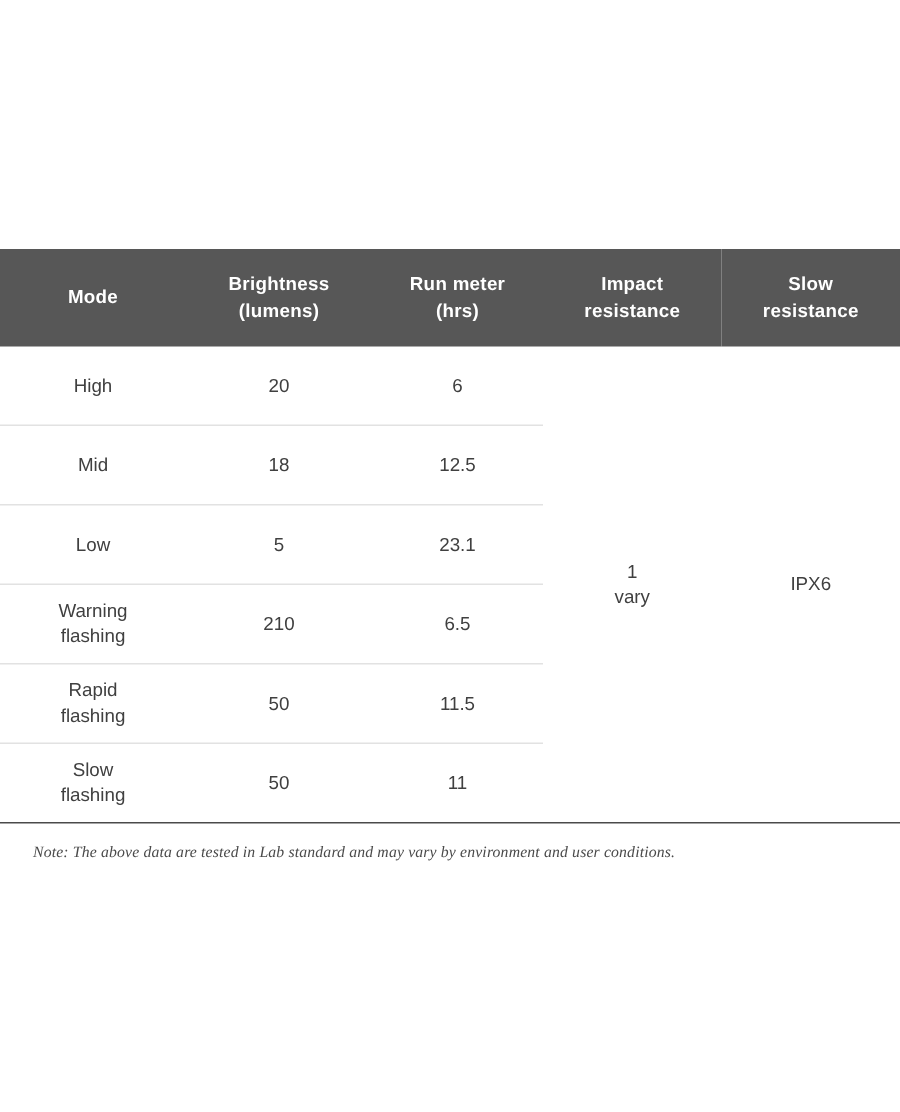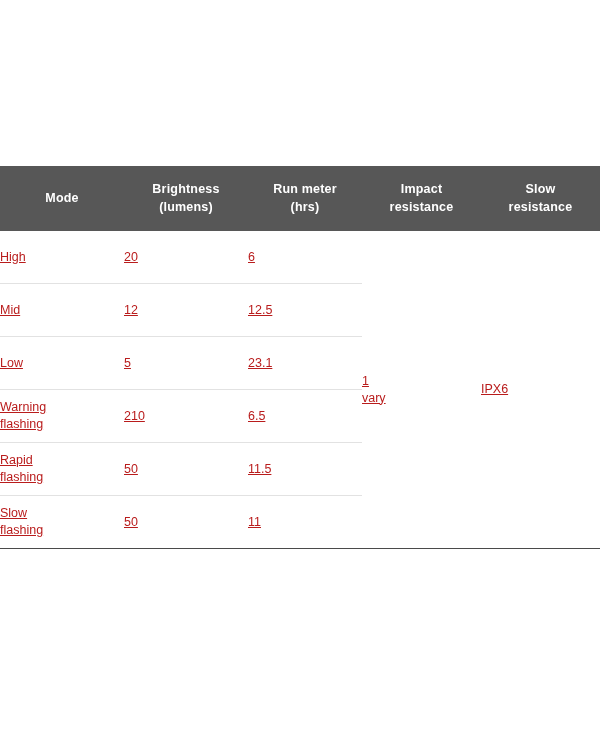--- a/index.html
+++ b/index.html
@@ -46,27 +46,27 @@
     display: block;
   }
   col.c-mode { width: 124px; }
   col.c-bright { width: 124px; }
   col.c-run { width: 114px; }
   col.c-impact { width: 119px; }
   col.c-water { width: 119px; }
 
   table.spec tbody td {
     font-size: 12.5px;
-    color: #b91c1c;
+    color: #404040;
+    text-align: center;
     vertical-align: middle;
     padding: 0;
     height: 52px;
     line-height: 1.35;
     border-bottom: 1px solid #e2e2e2;
-    text-decoration: underline;
   }
   table.spec tbody tr:last-child td {
     border-bottom: none;
   }
   table.spec tbody td.merge {
     border-bottom: none;
     font-size: 12.5px;
   }
   table.spec tbody td.mode-cell .l2 {
     display: block;
@@ -135,21 +135,21 @@
           <td class="merge" rowspan="6">
             <span>1</span>
             <span class="l2" style="display:block">vary</span>
           </td>
           <td class="merge" rowspan="6">IPX6</td>
         </tr>
         <tr>
           <td class="mode-cell">
             <span>Mid</span>
           </td>
-          <td>12</td>
+          <td>18</td>
           <td>12.5</td>
         </tr>
         <tr>
           <td class="mode-cell">
             <span>Low</span>
           </td>
           <td>5</td>
           <td>23.1</td>
         </tr>
         <tr>
@@ -174,15 +174,16 @@
             <span class="l2">flashing</span>
           </td>
           <td>50</td>
           <td>11</td>
         </tr>
       </tbody>
     </table>
 
     <div class="bottom-rule"></div>
 
+    <div class="note">Note: The above data are tested in Lab standard and may vary by environment and user conditions.</div>
   </div>
 
 </div>
 
 </body></html>

